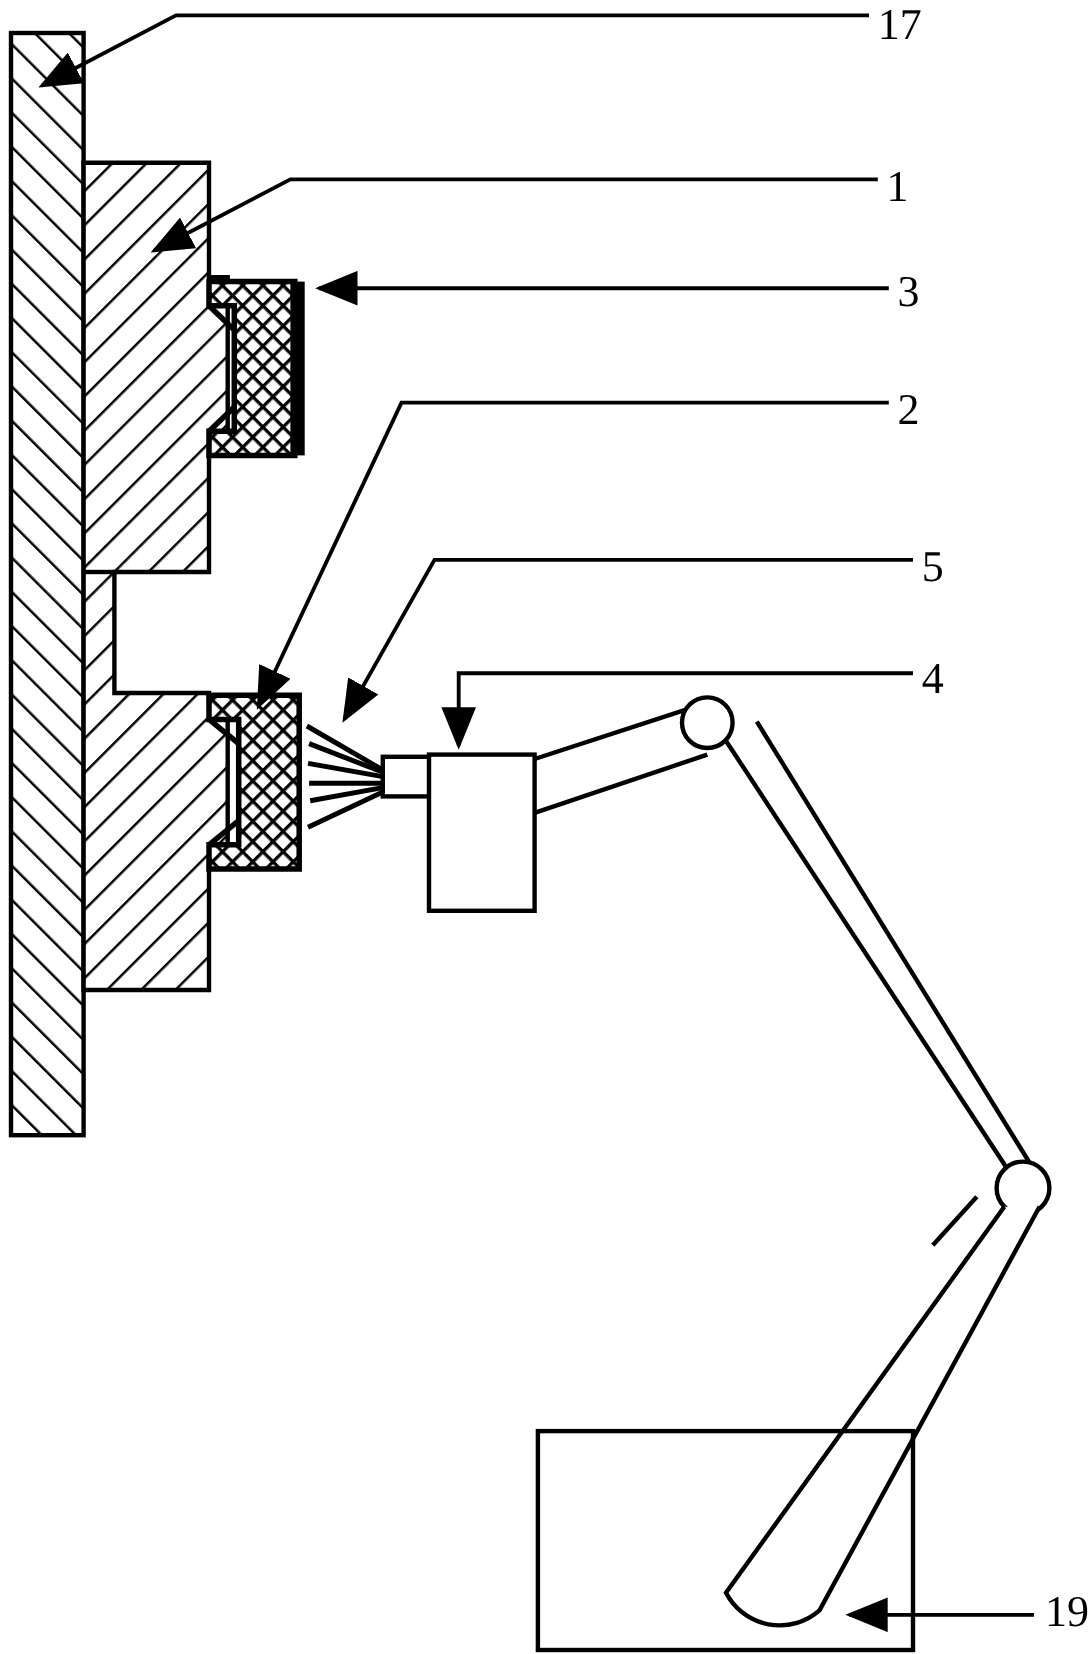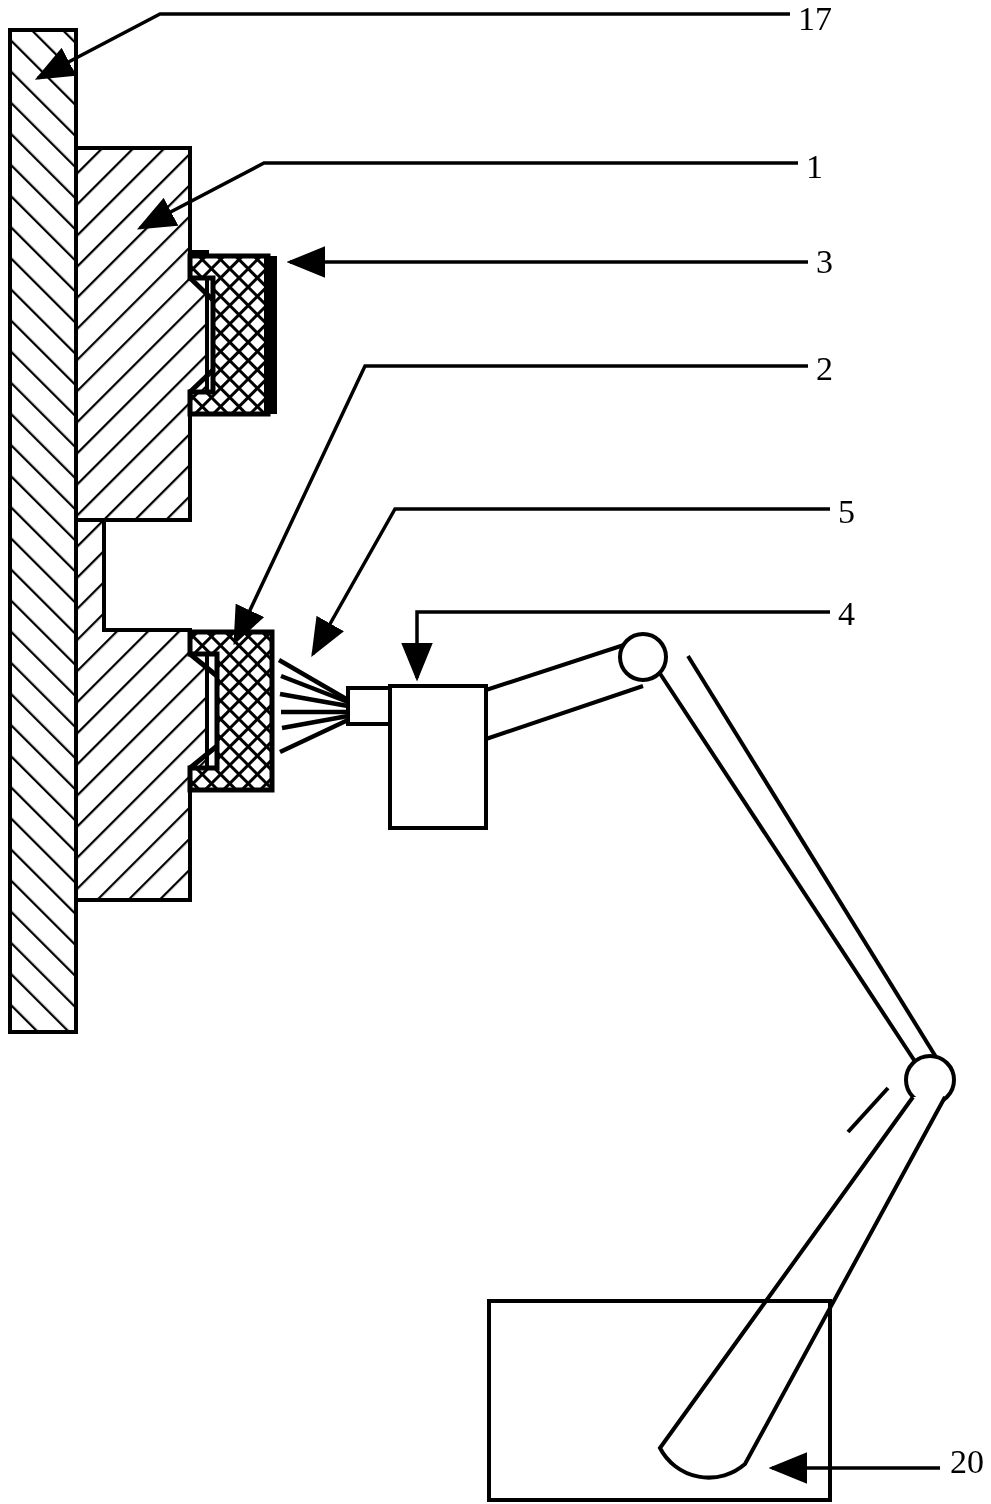--- a/index.html
+++ b/index.html
@@ -1,21 +1,21 @@
 <!DOCTYPE html>
 <html><head>
 <meta charset="utf-8">
 <style>
   html,body{margin:0;padding:0;background:#fff;}
   body{width:991px;height:1504px;overflow:hidden;
        font-family:"Liberation Serif",serif;}
   #stage{position:relative;width:991px;height:1504px;background:#fff;}
   svg#fig{position:absolute;left:0;top:0;width:991px;height:1504px;}
   .lbl{position:absolute;font-family:"Liberation Serif",serif;
-       font-size:34px;color:#000;line-height:1;white-space:nowrap;}
+       font-size:40px;color:#000;line-height:1;white-space:nowrap;}
 </style>
 </head>
 <body>
 
 <div id="stage">
 
 <svg id="fig" viewBox="0 0 991 1504">
   <defs>
 
     <pattern id="hatchUp" width="22" height="22" patternUnits="userSpaceOnUse" patternTransform="rotate(-45)">
@@ -120,15 +120,15 @@
     <path d="M940,1468 L772,1468" marker-end="url(#arrowF)"></path>
   </g>
 </svg>
 
 <div class="lbl" style="left:798px; top:2px;">17</div>
 <div class="lbl" style="left:806px; top:150px;">1</div>
 <div class="lbl" style="left:816px; top:245px;">3</div>
 <div class="lbl" style="left:816px; top:352px;">2</div>
 <div class="lbl" style="left:838px; top:495px;">5</div>
 <div class="lbl" style="left:838px; top:597px;">4</div>
-<div class="lbl" style="left:950px; top:1445px;">20</div>
+<div class="lbl" style="left:950px; top:1445px;">19</div>
 
 </div>
 
 </body></html>

